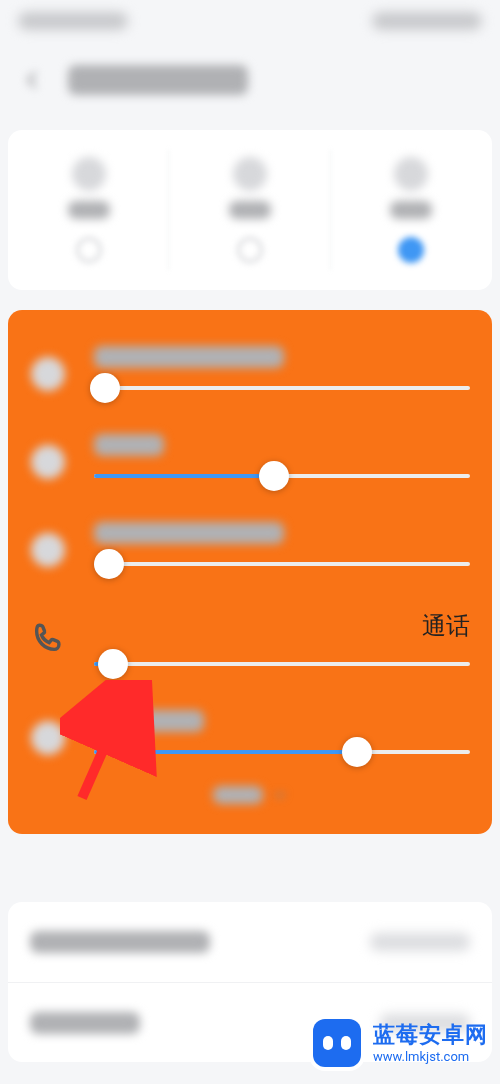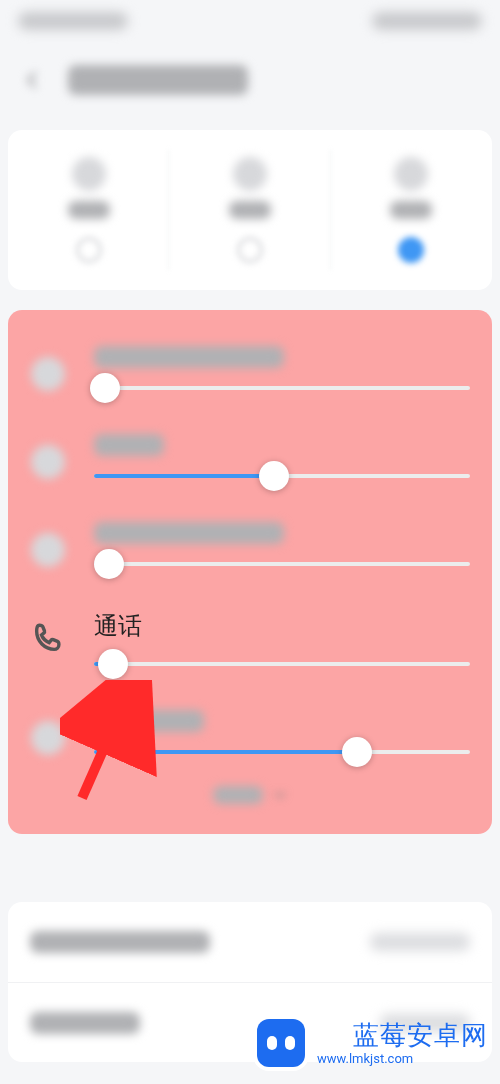--- a/index.html
+++ b/index.html
@@ -24,21 +24,21 @@
   
   .mode-card { position:absolute; top:130px; left:8px; right:8px; height:160px; background:#fff; border-radius:14px; display:flex; }
   .mode-col { flex:1; display:flex; flex-direction:column; align-items:center; justify-content:center; position:relative; }
   .mode-col:not(:last-child)::after { content:""; position:absolute; right:0; top:20px; bottom:20px; width:1px; background:#eceded; filter:blur(2px); }
   .mode-icon { width:34px; height:34px; border-radius:50%; filter:blur(5px); background:#d7d8db; margin-bottom:10px; }
   .mode-label { width:42px; height:18px; }
   .mode-radio { width:26px; height:26px; border-radius:50%; margin-top:18px; border:3px solid #d8d9dc; background:#fff; filter:blur(3px); }
   .mode-radio.sel { background: var(--accent); border-color: var(--accent); }
 
   
-  .slider-card { position:absolute; top:310px; left:8px; right:8px; background:#fca5a5; border-radius:14px; padding: 18px 22px 30px 22px; }
+  .slider-card { position:absolute; top:310px; left:8px; right:8px; background:#f97316; border-radius:14px; padding: 18px 22px 30px 22px; text-align: right; }
   .slider-row { position:relative; padding: 18px 0 26px 64px; }
   .slider-icon { position:absolute; left:0; top:28px; width:36px; height:36px; display:flex; align-items:center; justify-content:center; }
   .slider-icon .blur-icon { width:34px; height:34px; border-radius:50%; background:#d7d8db; filter:blur(5px); }
   .row-label-blur { height:22px; margin-bottom:18px; }
   .track { position:relative; height:4px; background:#eceded; border-radius:2px; }
   .track .fill { position:absolute; left:0; top:0; bottom:0; background: var(--accent); border-radius:2px; }
   .thumb { position:absolute; top:50%; transform:translate(-50%,-50%); width:30px; height:30px; border-radius:50%; background:#fff; box-shadow:0 1px 6px rgba(0,0,0,.25); }
 
   
   .focus-row .row-label { font-size:24px; color:#222; margin-bottom:20px; }
@@ -54,21 +54,21 @@
   .brow + .brow { border-top:1px solid #f0f1f3; }
   .brow .l { height:22px; }
   .brow .r { height:18px; }
 
   
   .watermark { position:absolute; right:0; bottom:0; height:76px; display:flex; align-items:center; gap:12px; padding:0 12px 6px 0; }
   .wm-icon { width:48px; height:48px; border-radius:12px; background:#1d6cf0; display:flex; align-items:center; justify-content:center; box-shadow:0 0 0 4px #fff; }
   .wm-eyes { display:flex; gap:8px; }
   .wm-eyes span { width:10px; height:14px; border-radius:5px; background:#fff; }
   .wm-text { text-align:left; line-height:1.25; }
-  .wm-text .a { font-size:26px; font-weight:400; color:#1d6cf0; letter-spacing:1px;margin-left:36px; }
+  .wm-text .a { font-size:22px; font-weight:700; color:#1d6cf0; letter-spacing:1px; }
   .wm-text .b { font-size:13px; color:#1d6cf0; }
 
   
   .arrow-svg { position:absolute; left:60px; top:680px; width:100px; height:130px; pointer-events:none; }
 </style>
 </head>
 <body style="--accent: #3f97f4;">
 
 <div class="status-bar">
   <div class="status-left blur-block"></div>

